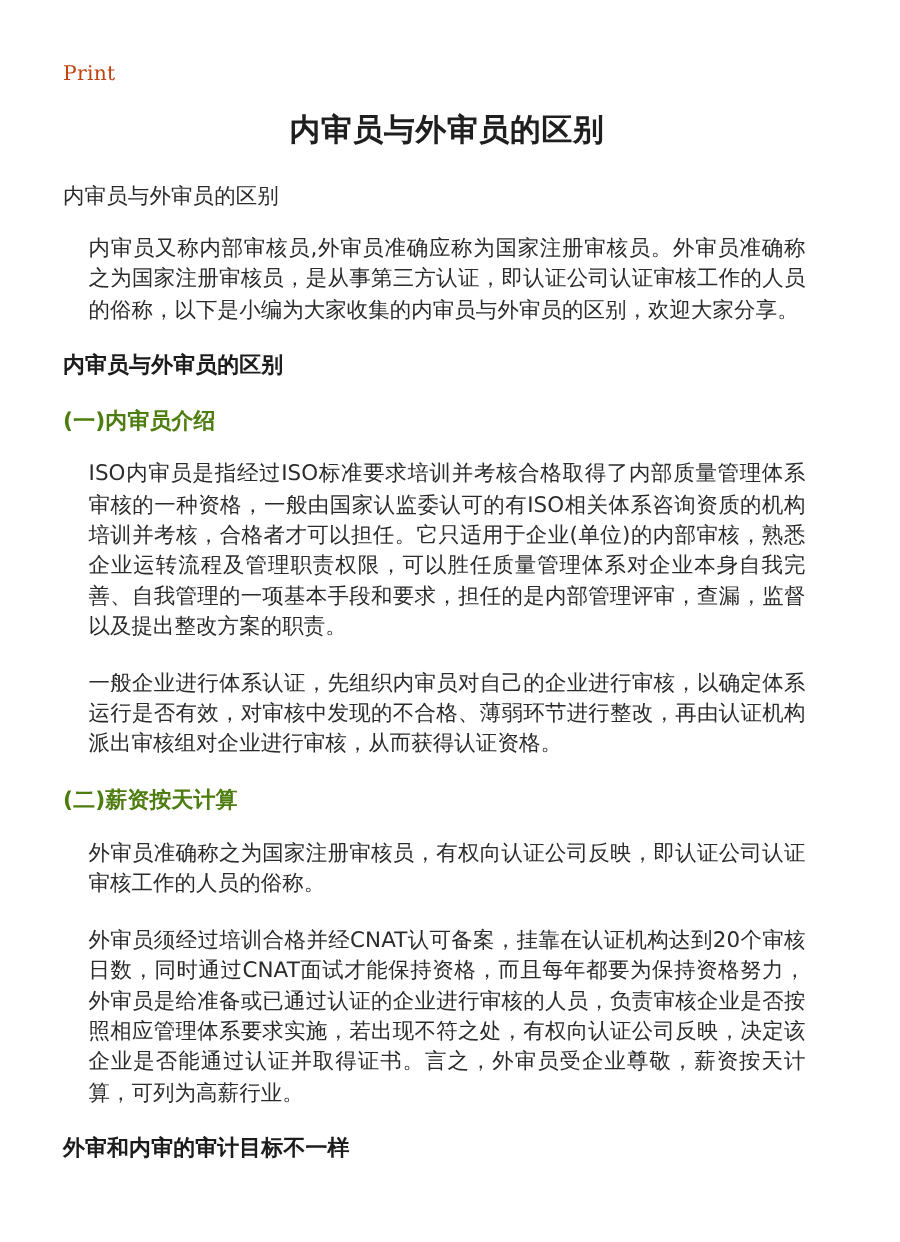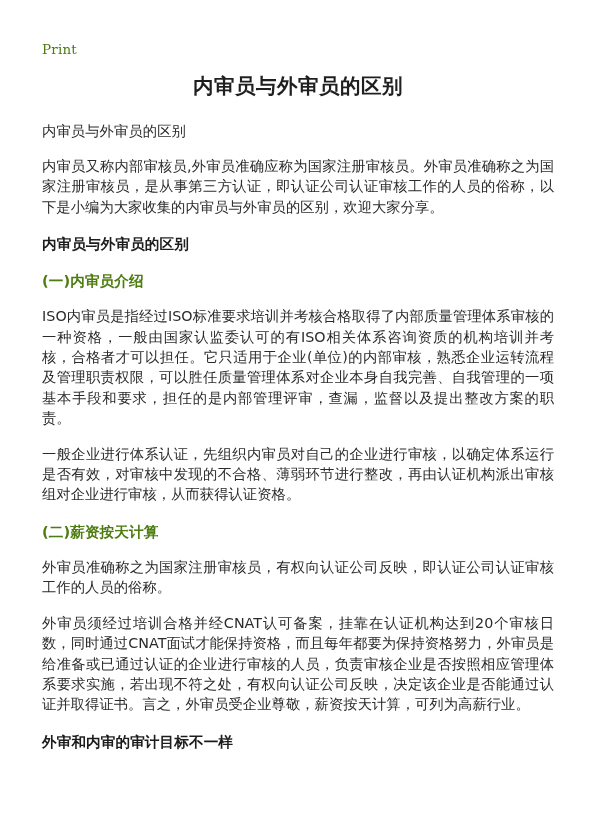--- a/index.html
+++ b/index.html
@@ -22,21 +22,21 @@
     background: #ffffff;
     box-sizing: border-box;
   }
   .print-link {
     position: absolute;
     left: 42px;
     top: 41px;
     font-family: "DejaVu Serif", "Liberation Serif", serif;
     font-size: 13.5px;
     line-height: 16px;
-    color: #4d7c0f;
+    color: #c2410c;
     letter-spacing: 0.2px;
     cursor: pointer;
   }
   .content {
     position: absolute;
     left: 42px;
     top: 73px;
     width: 512px;
   }
   h1.doc-title {
@@ -52,21 +52,21 @@
   .subtitle {
     margin: 0;
     padding: 0;
     margin-top: 22px;
     font-size: 14.3px;
     line-height: 20px;
     color: #2b2b2b;
     letter-spacing: 0.1px;
   }
   p.para {
-    margin: 0;
+    margin: 17px;
     padding: 0;
     margin-top: 15px;
     font-size: 14.3px;
     line-height: 20.4px;
     color: #2b2b2b;
     text-align: justify;
     text-justify: inter-ideograph;
     letter-spacing: 0.05px;
   }
   h2.section {

